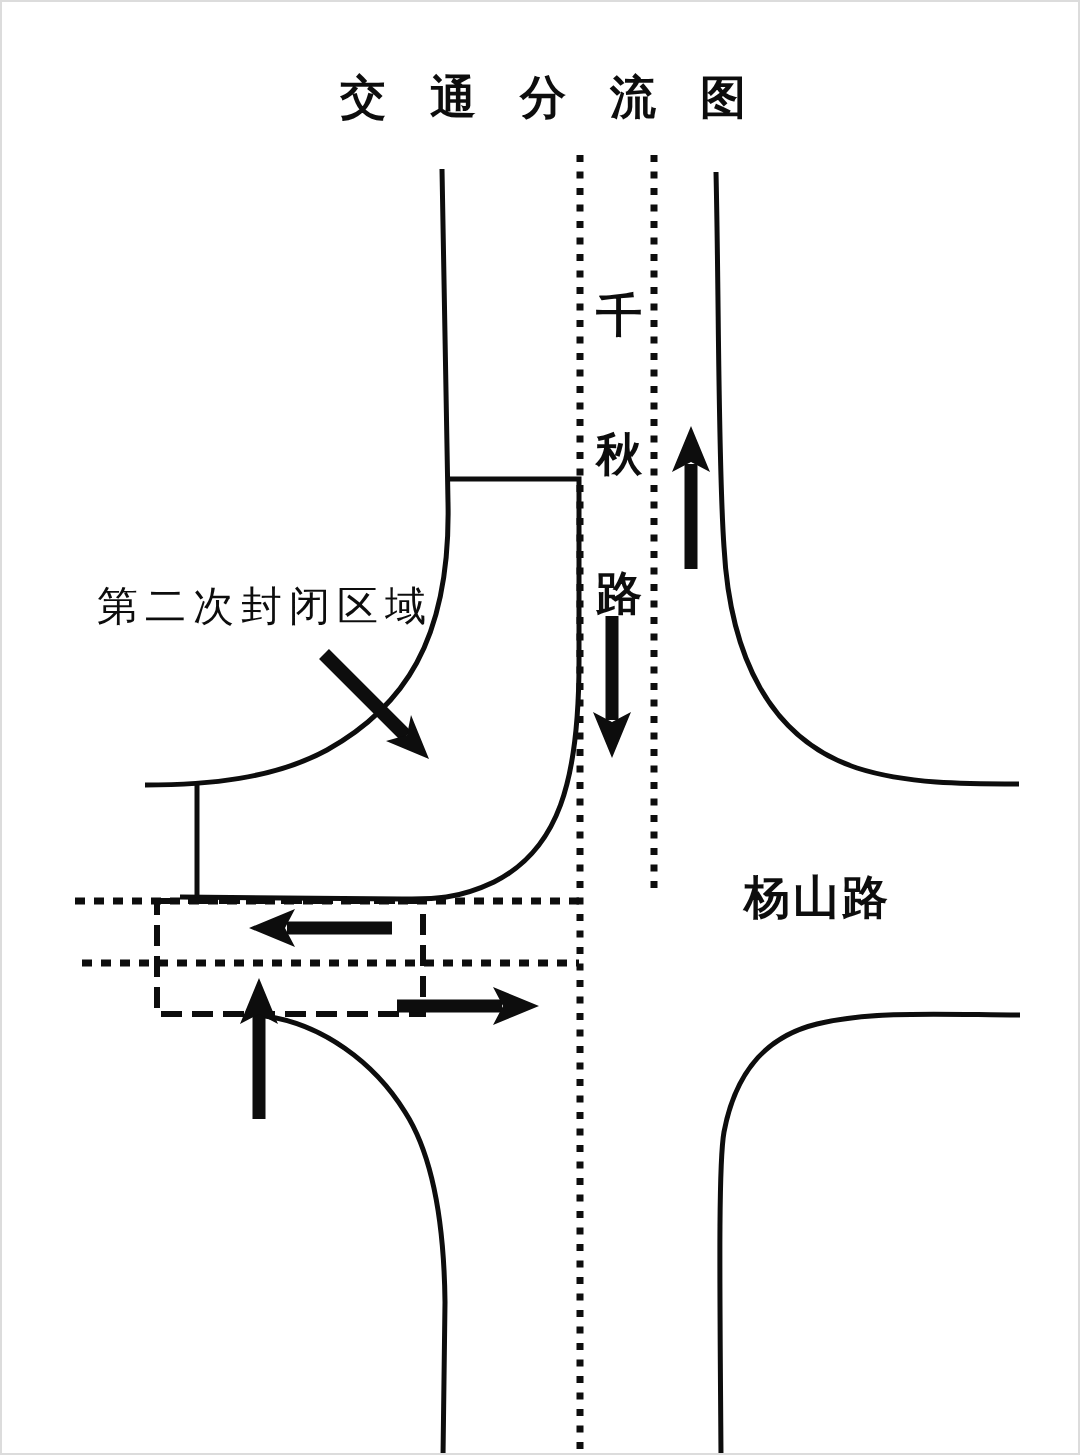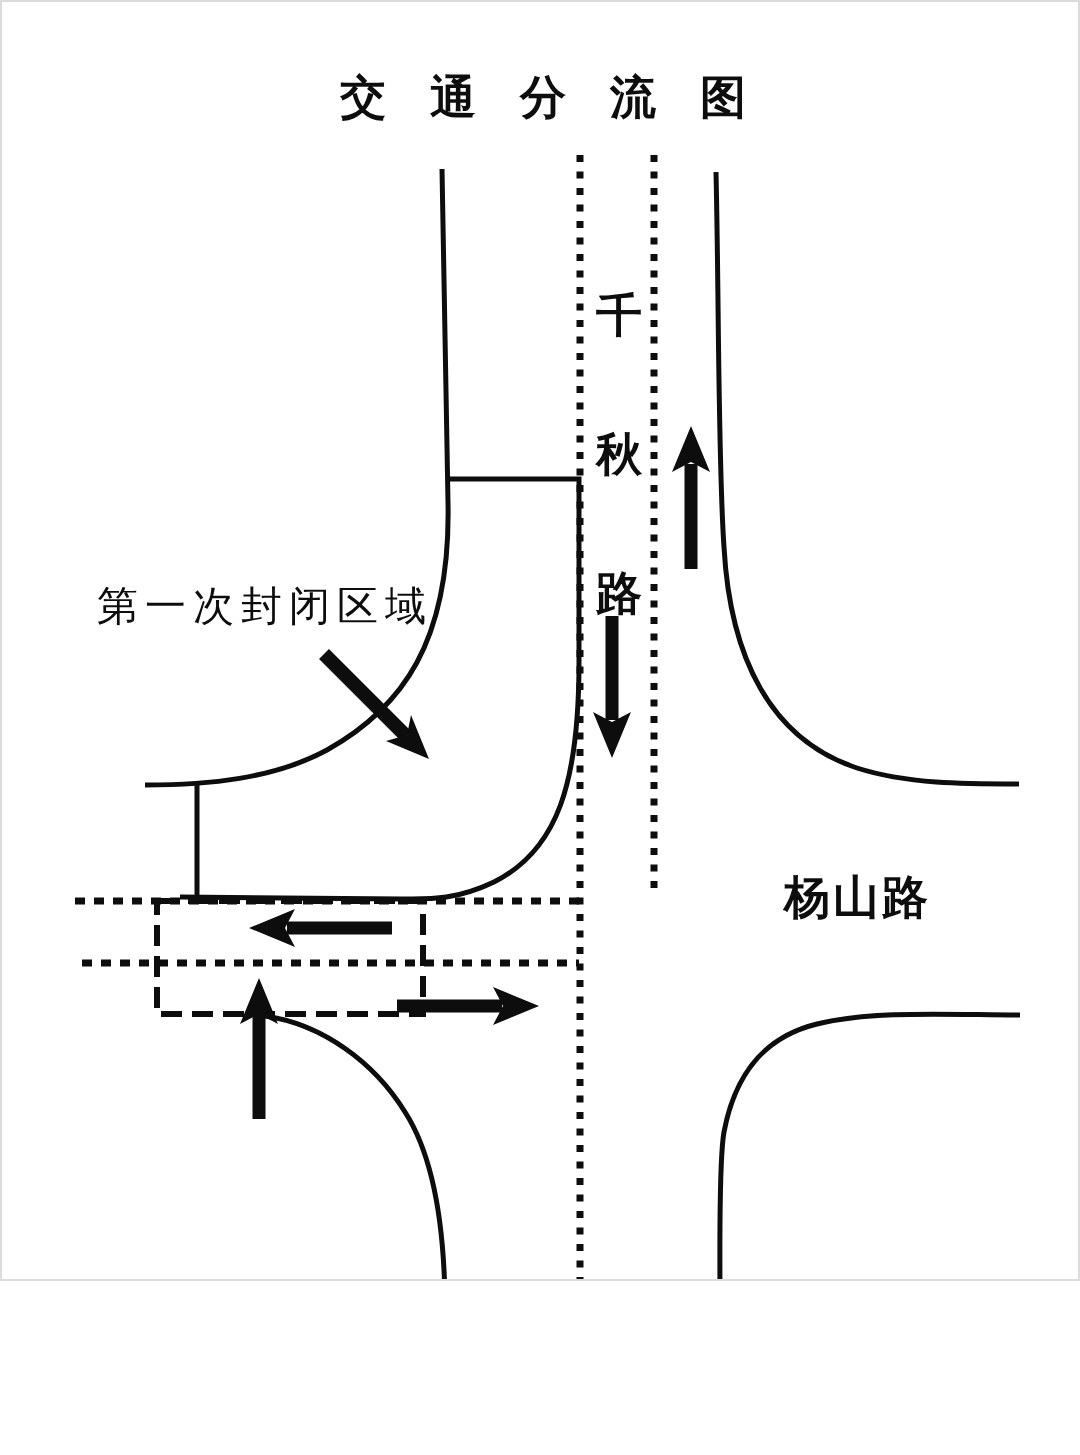--- a/index.html
+++ b/index.html
@@ -1,18 +1,18 @@
 <!DOCTYPE html>
 <html style="--line: #0d0d0d; --background: #ffffff; --frame: #dcdcdc;"><head>
 <meta charset="utf-8">
 <style>
   html,body{margin:0;padding:0;background:#fff;}
   .stage{
     position:relative;
-    width:1080px;height:1281px;
+    width:1080px;height:1455px;
     background:var(--background,#fff);
     border:2px solid var(--frame,#dcdcdc);
     box-sizing:border-box;
     overflow:hidden;
     font-family:"Liberation Sans", sans-serif;
     color:var(--line,#0d0d0d);
   }
   .stage svg{position:absolute;left:0;top:0;width:1080px;height:1455px;}
   .ln{stroke:var(--line,#0d0d0d);fill:none;}
   .fl{fill:var(--line,#0d0d0d);stroke:none;}
@@ -22,21 +22,21 @@
     font-size:46px;font-weight:bold;
     letter-spacing:44px;
   }
   .vroad{
     position:absolute;left:591px;top:290px;width:52px;
     display:flex;flex-direction:column;align-items:center;gap:93px;
     font-size:46px;font-weight:bold;line-height:1;
   }
   .hroad{
     left:742px;top:872px;
-    font-size:46px;font-weight:bold;letter-spacing:3px;margin-left:40px;
+    font-size:46px;font-weight:bold;letter-spacing:3px;
   }
   .closure-label{
     font-family:"Liberation Serif", serif;
     font-size:41px;font-weight:normal;
   }
   .closure1{left:95px;top:584px;letter-spacing:7px;}
   .closure2{left:93px;top:1121px;letter-spacing:8px;}
 </style>
 </head>
 <body>
@@ -88,15 +88,15 @@
   <div class="txt title">交通分流图</div>
 
   <div class="vroad">
     <span>千</span>
     <span>秋</span>
     <span>路</span>
   </div>
 
   <div class="txt hroad">杨山路</div>
 
-  <div class="txt closure-label closure1">第一次封闭区域</div>
+  <div class="txt closure-label closure1">第二次封闭区域</div>
 
 </div>
 
 </body></html>

